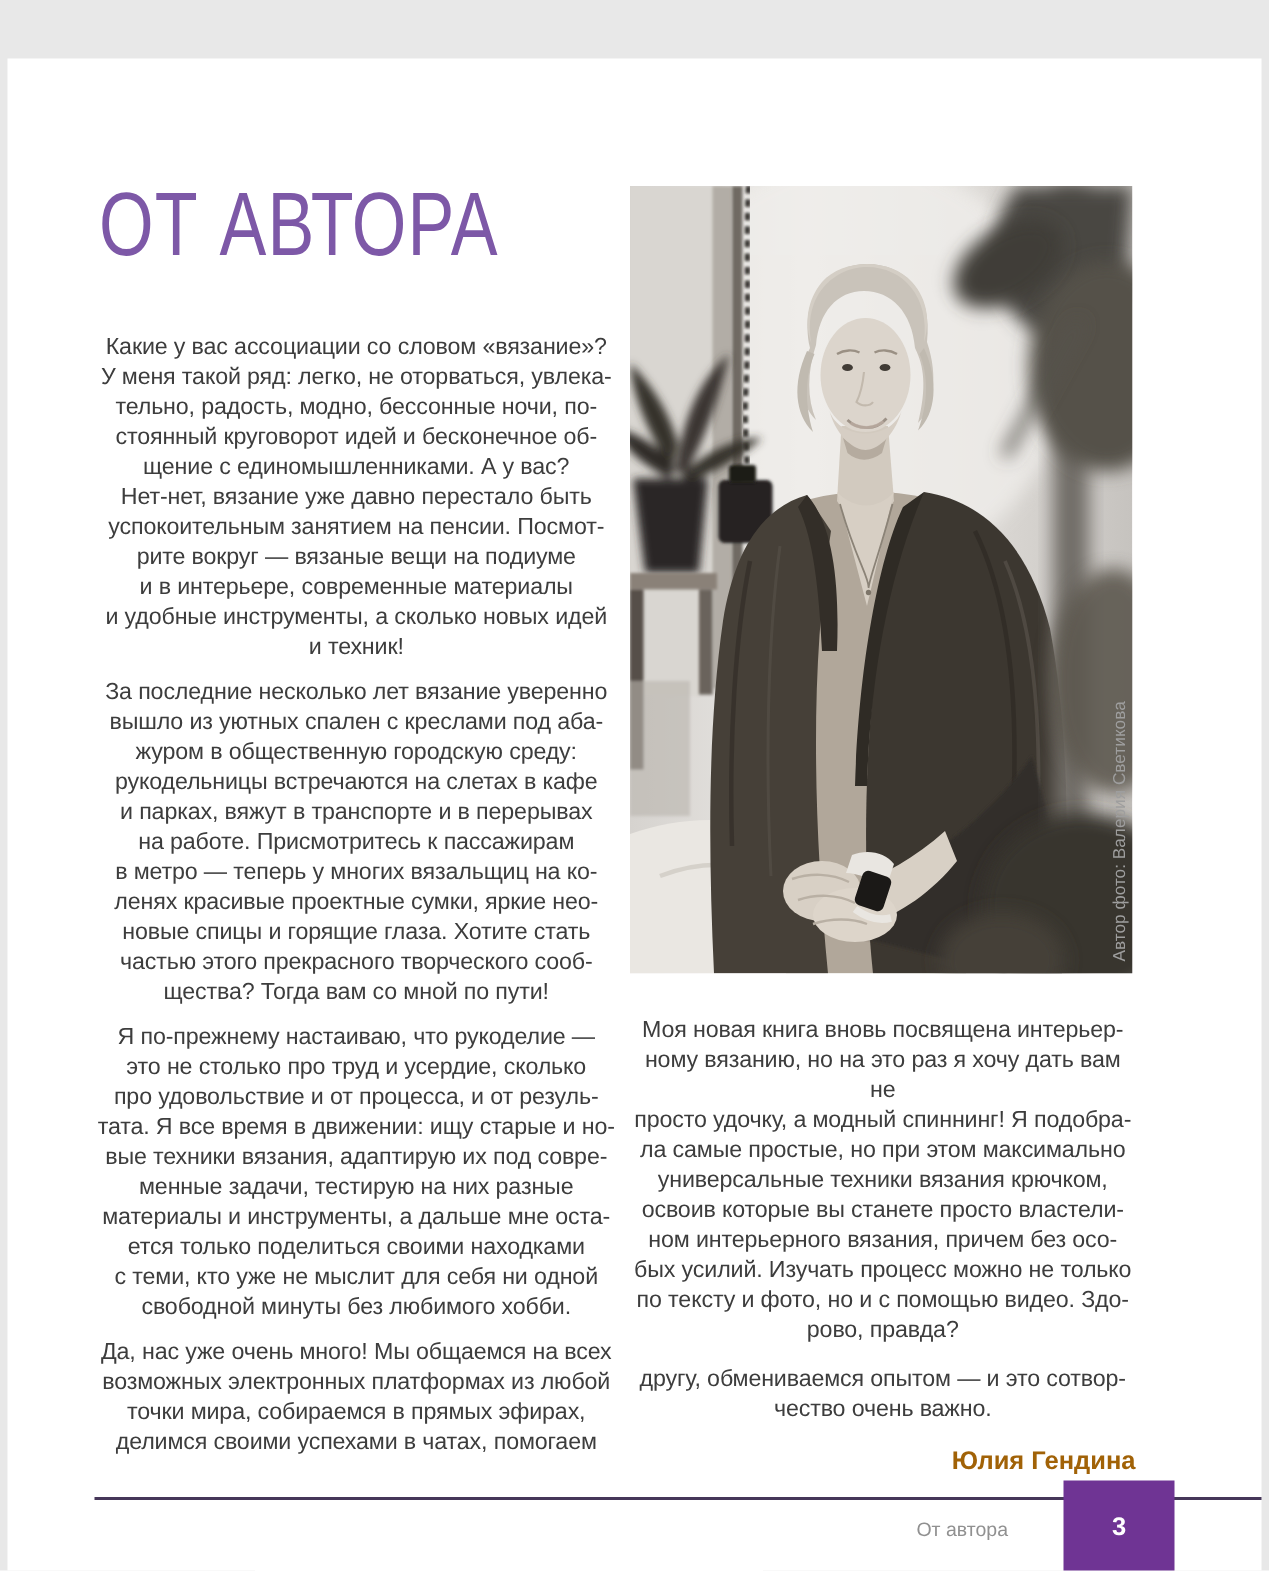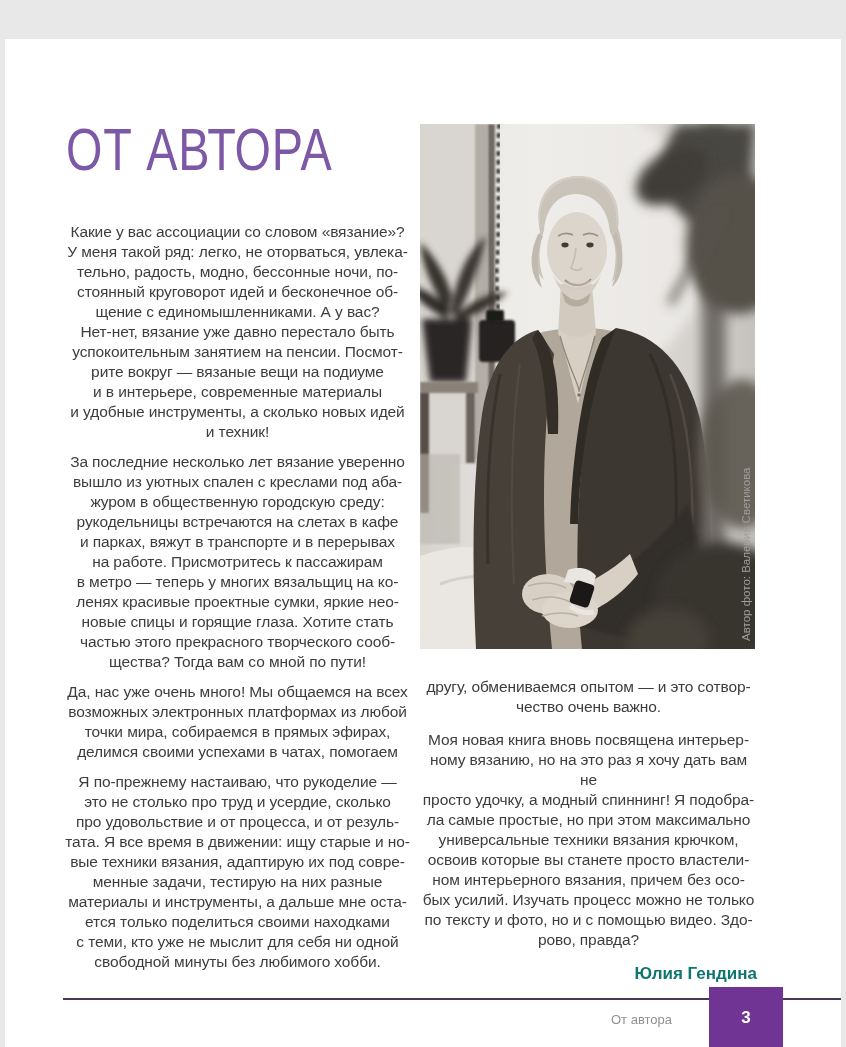--- a/index.html
+++ b/index.html
@@ -29,21 +29,21 @@
     font-size:15.5px;line-height:20px;color:#3d3d3d;
     letter-spacing:-0.1px;
   }
   .col p{margin:0 0 10px 0;white-space:pre-line;text-align:center;}
   .col-left{left:65px;top:186px;width:345px;}
   .col-right{left:420px;top:641px;width:337px;}
   .col-right p{margin:0 0 13px 0;}
   .signature{
     margin-top:14px;
     text-align:right;
-    font-size:17px;font-weight:bold;color:#0f766e;
+    font-size:17px;font-weight:bold;color:#a16207;
     letter-spacing:0;
   }
   .photo{
     position:absolute;left:420px;top:88px;width:335px;height:525px;
     overflow:hidden;
   }
   .footer-rule{
     position:absolute;left:63px;top:962px;width:778px;height:2px;
     background:#463759;
   }
@@ -85,34 +85,34 @@
 вышло из уютных спален с креслами под аба-
 журом в общественную городскую среду:
 рукодельницы встречаются на слетах в кафе
 и парках, вяжут в транспорте и в перерывах
 на работе. Присмотритесь к пассажирам
 в метро — теперь у многих вязальщиц на ко-
 ленях красивые проектные сумки, яркие нео-
 новые спицы и горящие глаза. Хотите стать
 частью этого прекрасного творческого сооб-
 щества? Тогда вам со мной по пути!</p>
-    <p>Да, нас уже очень много! Мы общаемся на всех
-возможных электронных платформах из любой
-точки мира, собираемся в прямых эфирах,
-делимся своими успехами в чатах, помогаем</p>
     <p>Я по-прежнему настаиваю, что рукоделие —
 это не столько про труд и усердие, сколько
 про удовольствие и от процесса, и от резуль-
 тата. Я все время в движении: ищу старые и но-
 вые техники вязания, адаптирую их под совре-
 менные задачи, тестирую на них разные
 материалы и инструменты, а дальше мне оста-
 ется только поделиться своими находками
 с теми, кто уже не мыслит для себя ни одной
 свободной минуты без любимого хобби.</p>
+    <p>Да, нас уже очень много! Мы общаемся на всех
+возможных электронных платформах из любой
+точки мира, собираемся в прямых эфирах,
+делимся своими успехами в чатах, помогаем</p>
   </div>
 
   <div class="photo">
     <svg width="335" height="525" viewBox="0 0 335 525" xmlns="http://www.w3.org/2000/svg">
       <defs>
         <linearGradient id="bgGrad" x1="0" y1="0" x2="1" y2="0">
           <stop offset="0" stop-color="#d6d3cf"></stop>
           <stop offset="0.35" stop-color="#eae8e5"></stop>
           <stop offset="0.7" stop-color="#dcd9d5"></stop>
           <stop offset="1" stop-color="#c6c3bf"></stop>
@@ -222,32 +222,32 @@
         <ellipse cx="322" cy="330" rx="42" ry="75" fill="#5d5850" filter="url(#blurBig)" opacity="0.9"></ellipse>
         <ellipse cx="302" cy="480" rx="68" ry="62" fill="#39352f" filter="url(#blurBig)"></ellipse>
         <ellipse cx="248" cy="516" rx="42" ry="32" fill="#443f39" filter="url(#blurBig)"></ellipse>
       </g>
 
       <text transform="translate(330 517) rotate(-90)" x="0" y="0" font-family="Liberation Sans, sans-serif" font-size="11.5" fill="#9e9e9e">Автор фото: Валерия Светикова</text>
     </svg>
   </div>
 
   <div class="col col-right">
-    <p>другу, обмениваемся опытом — и это сотвор-
-чество очень важно.</p>
     <p>Моя новая книга вновь посвящена интерьер-
 ному вязанию, но на это раз я хочу дать вам не
 просто удочку, а модный спиннинг! Я подобра-
 ла самые простые, но при этом максимально
 универсальные техники вязания крючком,
 освоив которые вы станете просто властели-
 ном интерьерного вязания, причем без осо-
 бых усилий. Изучать процесс можно не только
 по тексту и фото, но и с помощью видео. Здо-
 рово, правда?</p>
+    <p>другу, обмениваемся опытом — и это сотвор-
+чество очень важно.</p>
     <div class="signature">Юлия Гендина</div>
   </div>
 
   <div class="footer-rule"></div>
   <div class="footer-label">От автора</div>
   <div class="page-number-box">
     <div class="page-number">3</div>
   </div>
 </div>
 

